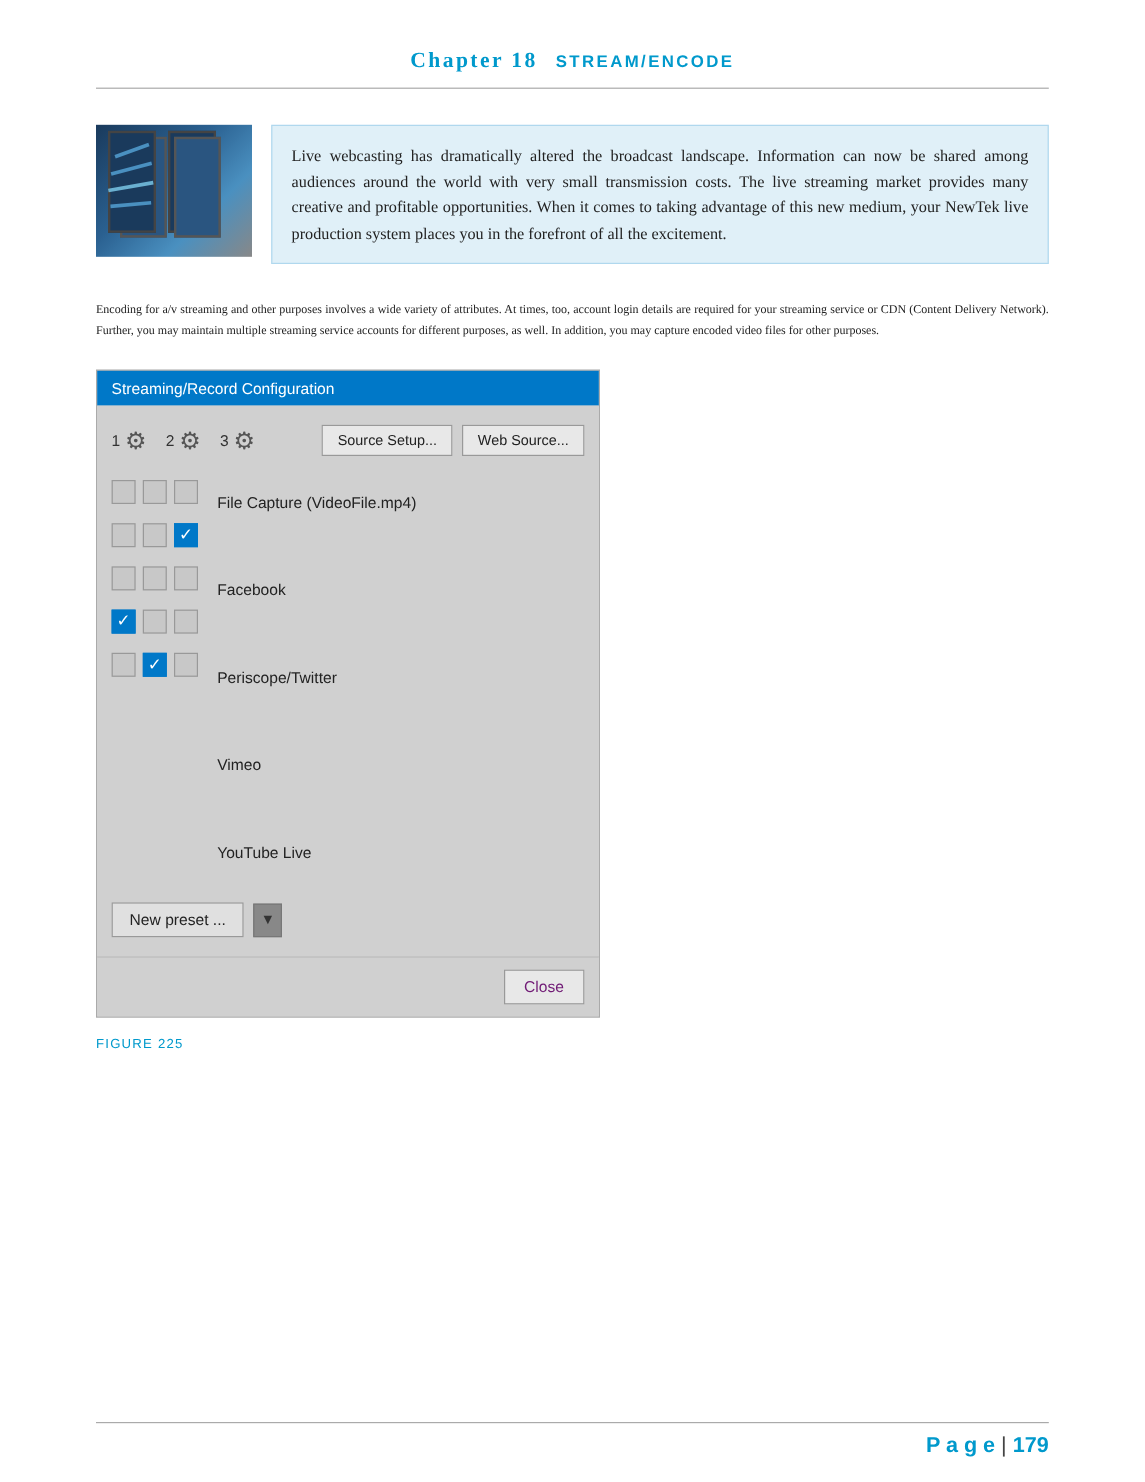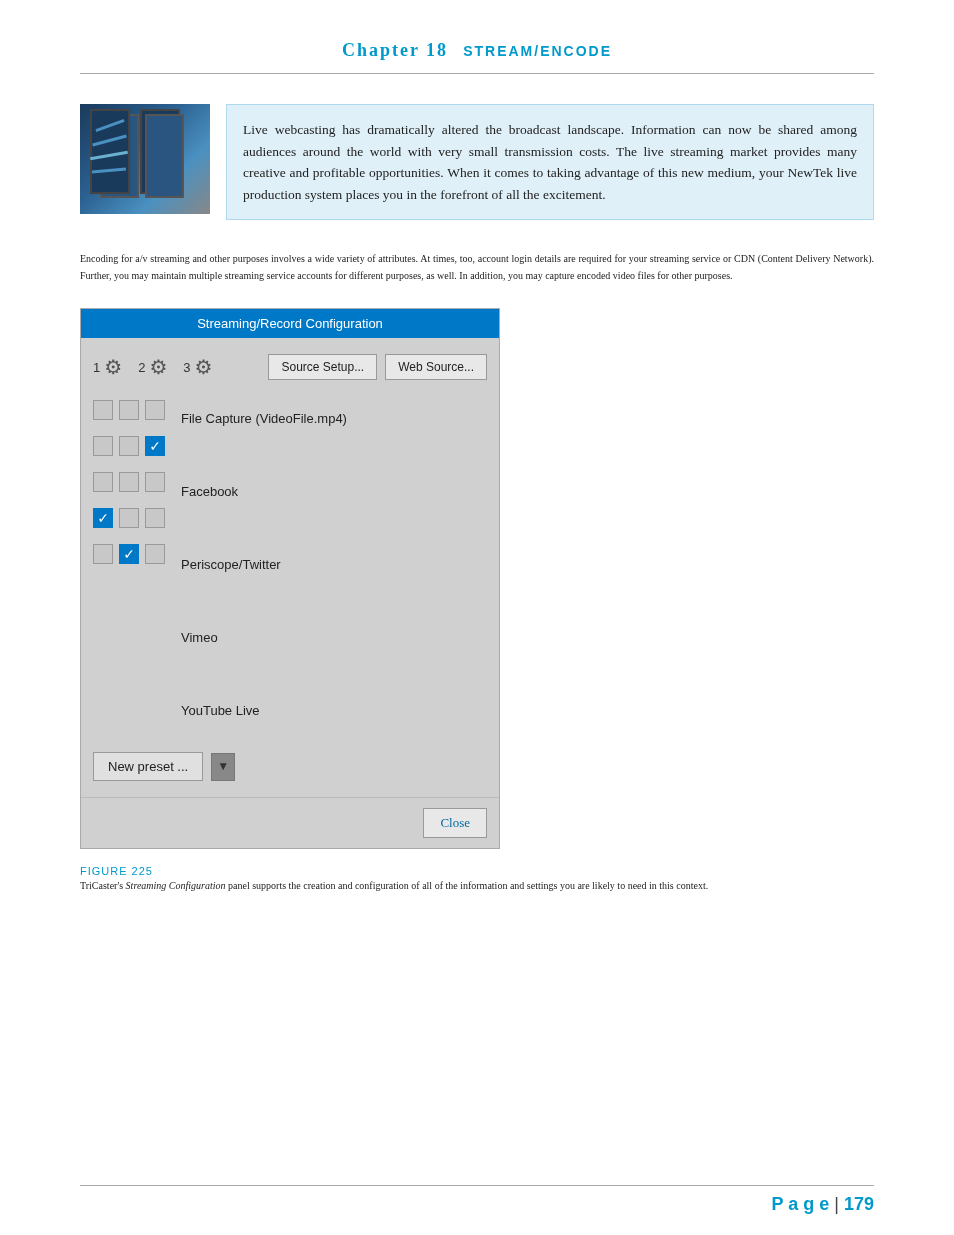--- a/index.html
+++ b/index.html
@@ -127,21 +127,20 @@
       width: 420px;
       margin-bottom: 16px;
     }
 
     .config-panel-title {
       background: #0078c8;
       color: #fff;
       font-size: 13px;
       padding: 7px 12px;
       font-family: Arial, sans-serif;
-      text-align: center;
     }
 
     .config-panel-body {
       padding: 16px 12px;
       background: #d0d0d0;
     }
 
     
     .config-top-row {
       display: flex;
@@ -254,22 +253,22 @@
       padding: 10px 12px;
       background: #d0d0d0;
       border-top: 1px solid #bbb;
     }
 
     .close-btn {
       background: #e8e8e8;
       border: 1px solid #999;
       padding: 6px 16px;
       font-size: 13px;
-      font-family: Liberation Serif, serif;
-      color: #0369a1;
+      font-family: Liberation Sans, sans-serif;
+      color: #701a75;
       cursor: pointer;
     }
 
     
     .figure-caption {
       font-size: 11px;
       color: #0099cc;
       font-family: Arial, sans-serif;
       letter-spacing: 1px;
     }
@@ -403,23 +402,20 @@
 
     </div>
 
     <div class="config-close-row">
       <button class="close-btn">Close</button>
     </div>
   </div>
 
   <div class="figure-caption">FIGURE 225</div>
 
-  <div class="body-text">
-    <span>TriCaster's </span><em>Streaming Configuration</em><span> panel supports the creation and configuration of all  of the information and settings you are likely to need in this context.</span>
-  </div>
 
   <div class="page-footer">
     <div class="page-number">
       <span>P a g e</span> | <span style="color:#0099cc;font-weight:bold;">179</span>
     </div>
   </div>
 
 </div>
 
 </body></html>

